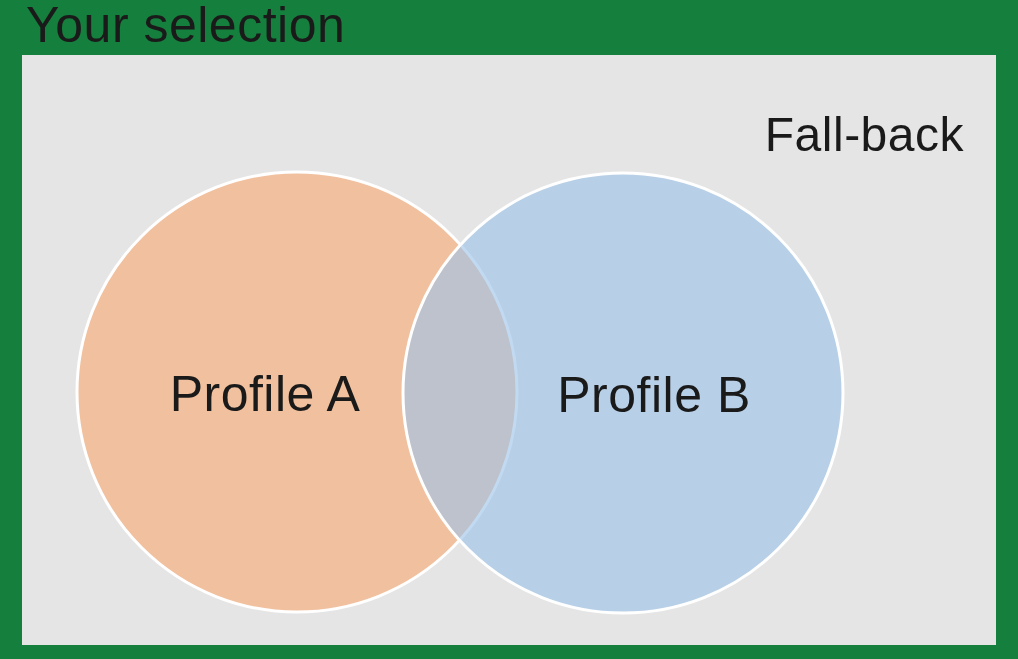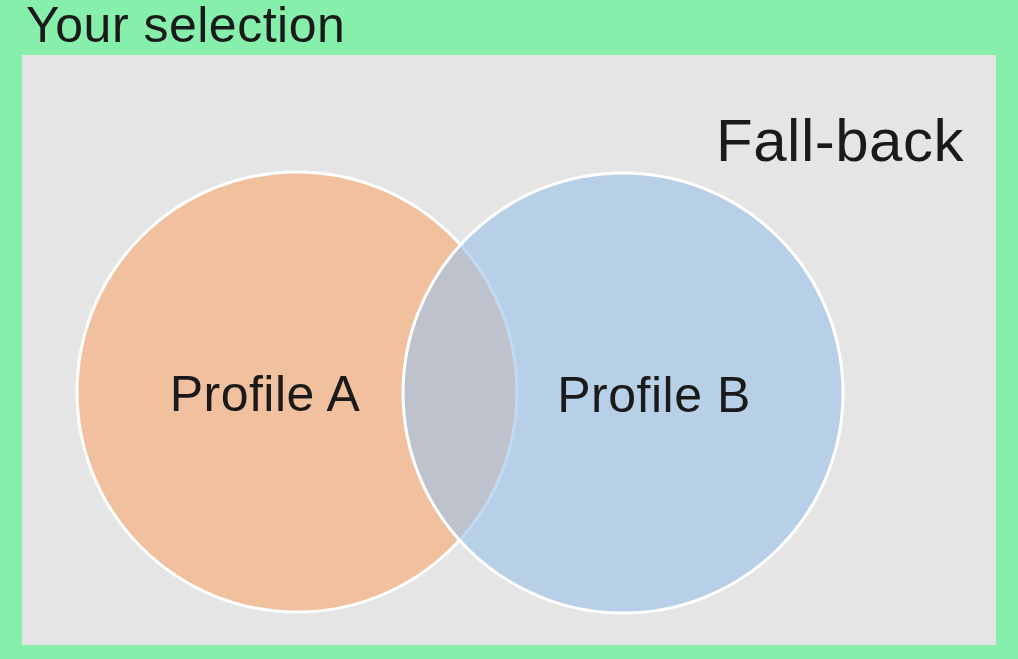--- a/index.html
+++ b/index.html
@@ -8,21 +8,21 @@
     background: #ffffff;
     width: 1018px;
     height: 659px;
     overflow: hidden;
     font-family: "Liberation Sans", sans-serif;
   }
   .stage {
     position: relative;
     width: 1018px;
     height: 659px;
-    background: #86efac;
+    background: #15803d;
   }
   .page-title {
     position: absolute;
     left: 26px;
     top: 0px;
     font-size: 50px;
     line-height: 1.0;
     font-weight: 500;
     letter-spacing: 0.5px;
     color: #1a1a1a;
@@ -33,21 +33,21 @@
     left: 22px;
     top: 55px;
     width: 974px;
     height: 590px;
     background: #e5e5e5;
   }
   .fallback-label {
     position: absolute;
     top: 56px;
     right: 32px;
-    font-size: 60px;
+    font-size: 48px;
     line-height: 1.0;
     font-weight: 500;
     letter-spacing: 0.5px;
     color: #1a1a1a;
     white-space: nowrap;
   }
   .venn-svg {
     position: absolute;
     left: 0;
     top: 0;

